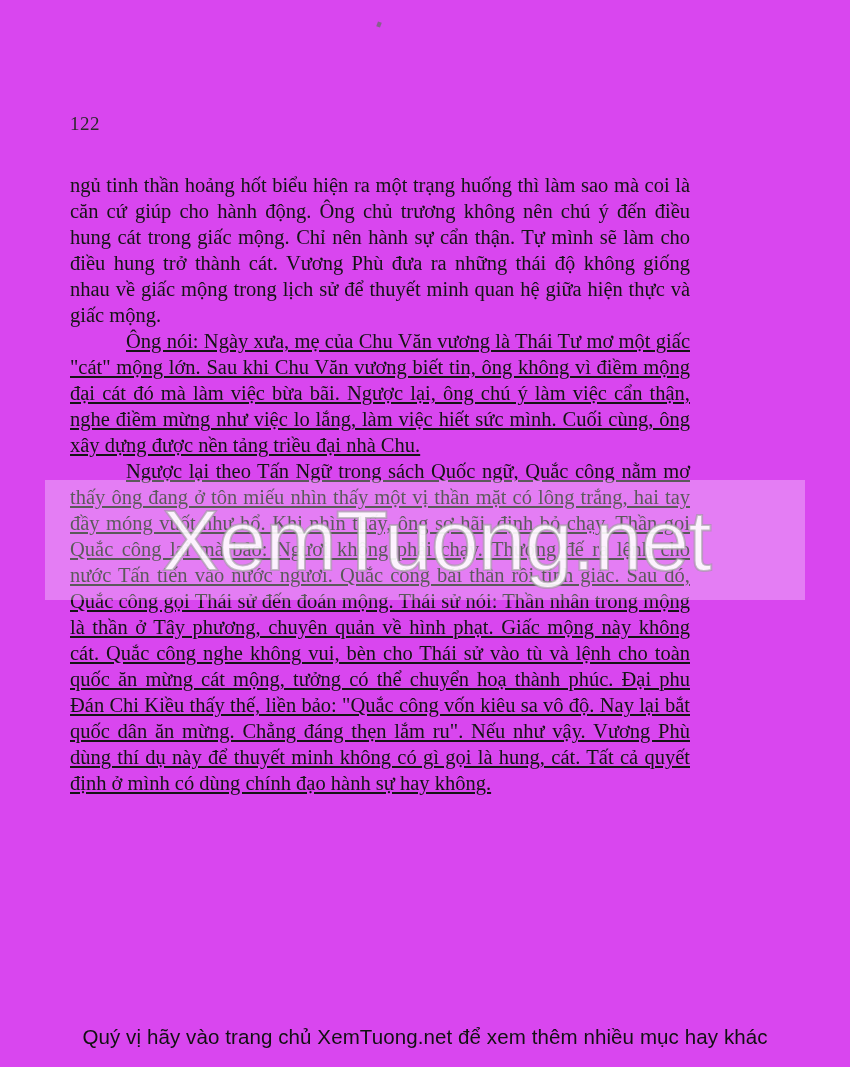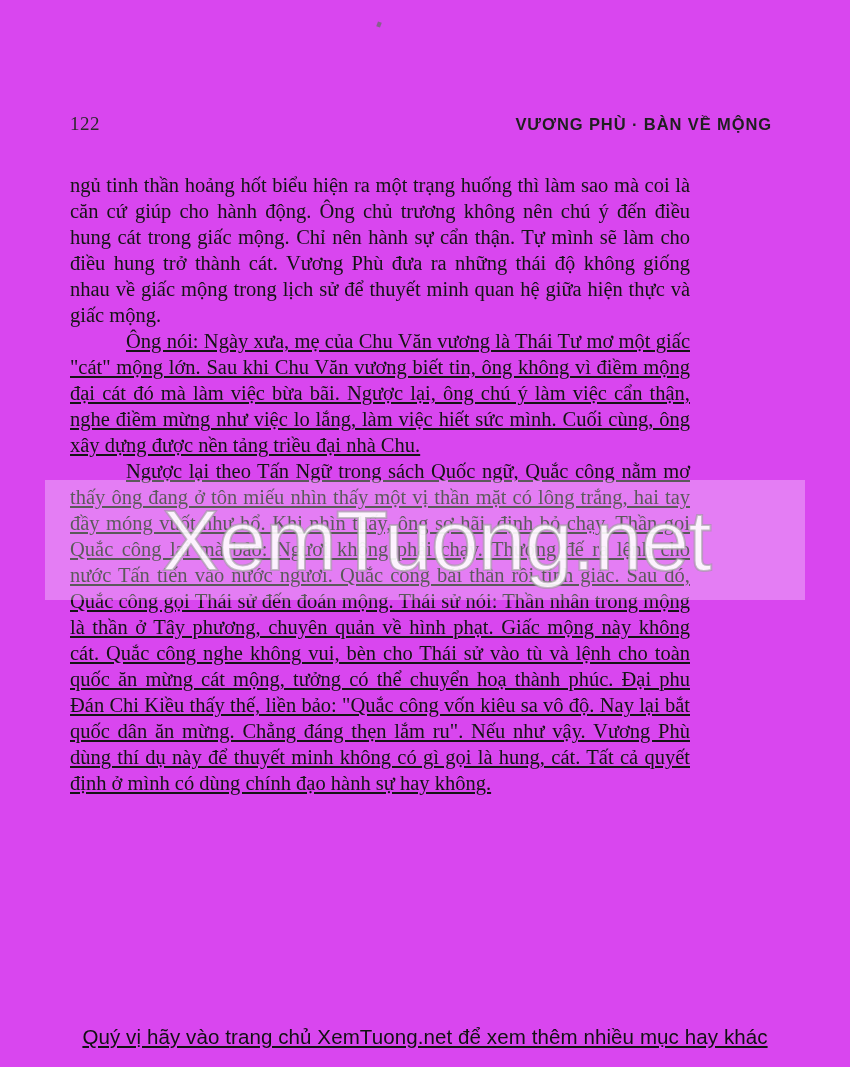--- a/index.html
+++ b/index.html
@@ -83,21 +83,20 @@
     position: absolute;
     left: 0;
     right: 0;
     bottom: 18px;
     text-align: center;
     font-family: "Liberation Sans", sans-serif;
     font-size: 20.5px;
     font-weight: 500;
     color: #111;
     letter-spacing: .1px;
-    text-decoration: underline;
   }
 
   
   .watermark {
     position: absolute;
     left: 0;
     right: 0;
     top: 470px;
     height: 140px;
     pointer-events: none;
@@ -131,21 +130,20 @@
 </style>
 </head>
 <body>
 
 <div class="page">
 
   <div class="top-speck"></div>
 
   <div class="header">
     <div class="folio">122</div>
-    <div class="running-title">VƯƠNG PHÙ · BÀN VỀ MỘNG</div>
   </div>
 
   <div class="body-text">
     <p>ngủ tinh thần hoảng hốt biểu hiện ra một trạng huống thì làm sao mà coi là căn cứ giúp cho hành động. Ông chủ trương không nên chú ý đến điều hung cát trong giấc mộng. Chỉ nên hành sự cẩn thận. Tự mình sẽ làm cho điều hung trở thành cát. Vương Phù đưa ra những thái độ không giống nhau về giấc mộng trong lịch sử để thuyết minh quan hệ giữa hiện thực và giấc mộng.</p>
     <p class="indent">Ông nói: Ngày xưa, mẹ của Chu Văn vương là Thái Tư mơ một giấc "cát" mộng lớn. Sau khi Chu Văn vương biết tin, ông không vì điềm mộng đại cát đó mà làm việc bừa bãi. Ngược lại, ông chú ý làm việc cẩn thận, nghe điềm mừng như việc lo lắng, làm việc hiết sức mình. Cuối cùng, ông xây dựng được nền tảng triều đại nhà Chu.</p>
     <p class="indent">Ngược lại theo Tấn Ngữ trong sách Quốc ngữ, Quắc công nằm mơ thấy ông đang ở tôn miếu nhìn thấy một vị thần mặt có lông trắng, hai tay đầy móng vuốt như hổ. Khi nhìn thấy, ông sợ hãi, định bỏ chạy. Thần gọi Quắc công lại mà bảo: Ngươi không phải chạy. Thượng đế ra lệnh cho nước Tấn tiến vào nước ngươi. Quắc công bái thần rồi tỉnh giác. Sau đó, Quắc công gọi Thái sử đến đoán mộng. Thái sử nói: Thần nhân trong mộng là thần ở Tây phương, chuyên quản về hình phạt. Giấc mộng này không cát. Quắc công nghe không vui, bèn cho Thái sử vào tù và lệnh cho toàn quốc ăn mừng cát mộng, tưởng có thể chuyển hoạ thành phúc. Đại phu Đán Chi Kiều thấy thế, liền bảo: "Quắc công vốn kiêu sa vô độ. Nay lại bắt quốc dân ăn mừng. Chẳng đáng thẹn lắm ru". Nếu như vậy. Vương Phù dùng thí dụ này để thuyết minh không có gì gọi là hung, cát. Tất cả quyết định ở mình có dùng chính đạo hành sự hay không.</p>
   </div>
 
   <div class="watermark">
     <span>XemTuong.net</span>

